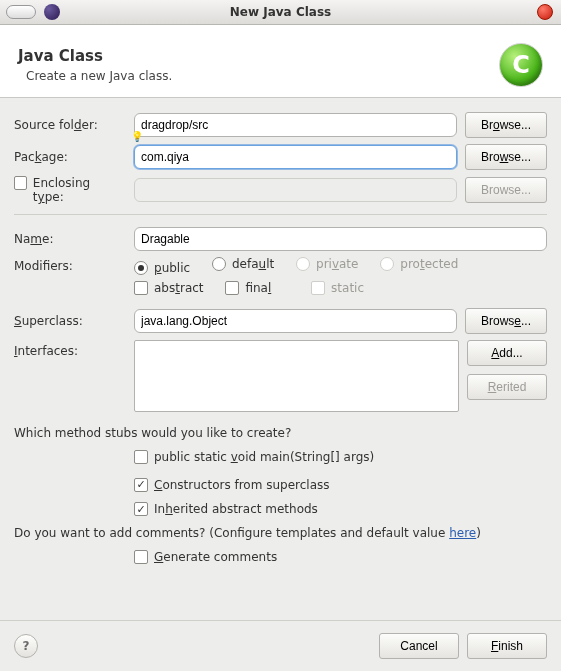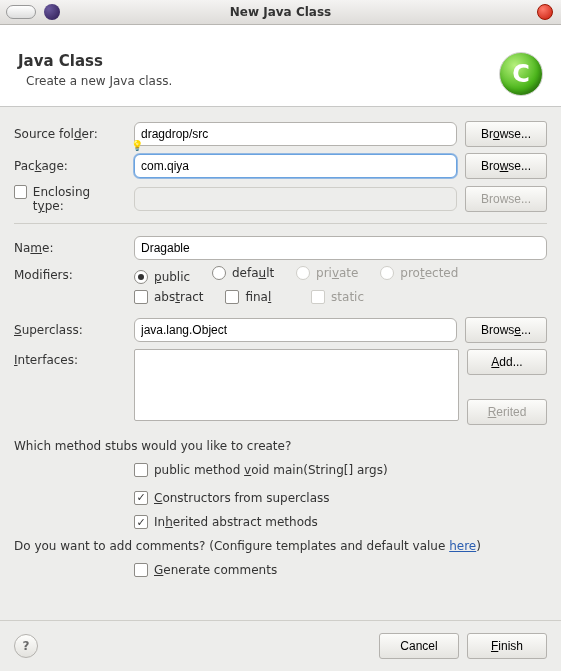--- a/index.html
+++ b/index.html
@@ -43,22 +43,23 @@
 .titlebar .close-btn {
   width: 16px; height: 16px;
   border-radius: 50%;
   background: radial-gradient(circle at 35% 30%, #ff7a6a, #c61a0a);
   margin-left: auto;
   margin-right: 8px;
   border: 1px solid #9a1500;
 }
 .header {
   background: #fff;
-  padding: 27px 18px 10px 18px;
+  padding: 18px 18px 10px 18px;
   display: flex;
+  align-items: center;
   border-bottom: 1px solid #c8c8c6;
 }
 .header .h-text { flex: 1; }
 .header .h-title { font-size: 15px; font-weight: bold; margin-bottom: 4px; }
 .header .h-sub { font-size: 12px; color: #444; margin-left: 8px; }
 .header .class-icon {
   width: 44px; height: 44px;
   border-radius: 50%;
   background: radial-gradient(circle at 35% 30%, #b7f07c, #4ab51a 60%, #2a840c);
   display: flex; align-items: center; justify-content: center;
@@ -276,32 +277,32 @@
 
   <div class="row" style="margin-top:10px">
     <div class="label"><span></span><span class="underl">S</span><span>uperclass:</span></div>
     <input class="text-input" value="java.lang.Object" style="">
     <button class="btn"><span>Brows</span><span class="underl">e</span><span>...</span></button>
   </div>
 
   <div class="row" style="align-items:flex-start">
     <div class="label" style="padding-top:4px"><span></span><span class="underl">I</span><span>nterfaces:</span></div>
     <div class="listbox"></div>
-    <div style="margin-left:8px;display:flex;flex-direction:column;gap:24px">
+    <div style="margin-left:8px;display:flex;flex-direction:column;gap:8px">
       <button class="btn" style="margin-left:0"><span></span><span class="underl">A</span><span>dd...</span></button>
       <button class="btn disabled" style="margin-left:0" disabled=""><span></span><span class="underl">R</span><span>erited</span></button>
     </div>
   </div>
 
   <div class="stub-section">
     <div style="margin-bottom:10px">Which method stubs would you like to create?</div>
     <div class="row-indent">
       <span class="checkbox">
           <span class="cb-box"></span>
-          <span><span>public method </span><span class="underl">v</span><span>oid main(String[] args)</span></span>
+          <span><span>public static </span><span class="underl">v</span><span>oid main(String[] args)</span></span>
         </span>
     </div>
     <div class="row-indent">
       <span class="checkbox">
           <span class="cb-box checked"></span>
           <span><span></span><span class="underl">C</span><span>onstructors from superclass</span></span>
         </span>
     </div>
     <div class="row-indent">
       <span class="checkbox">

